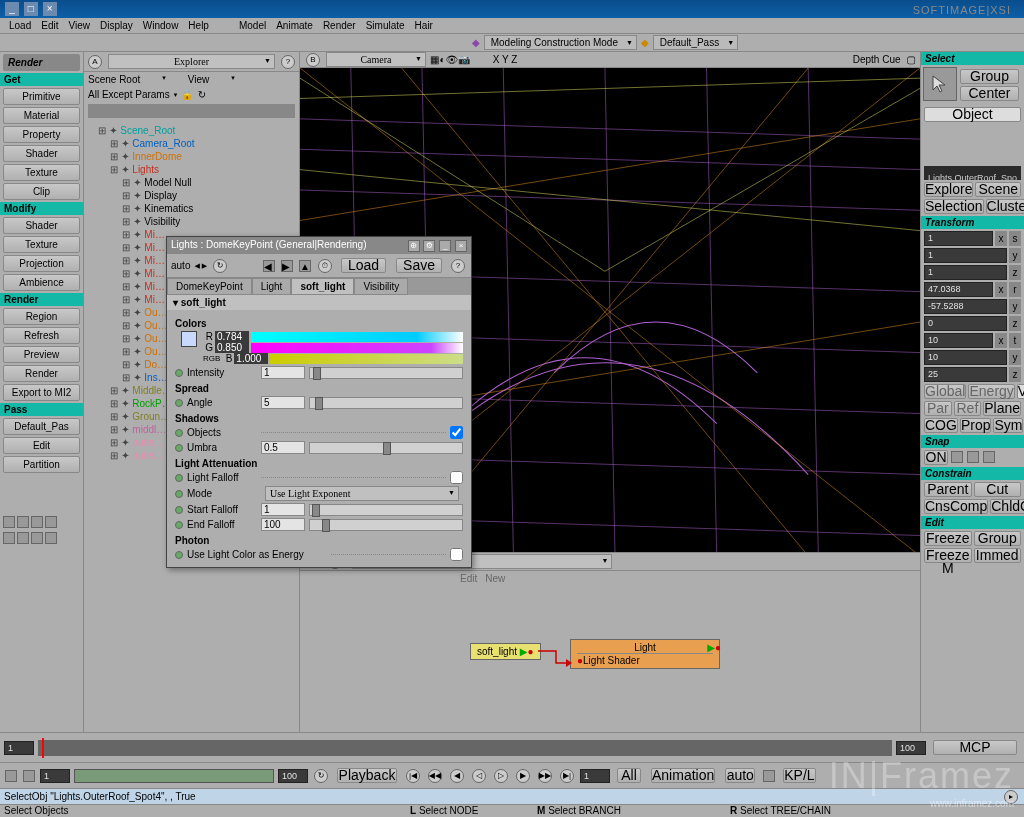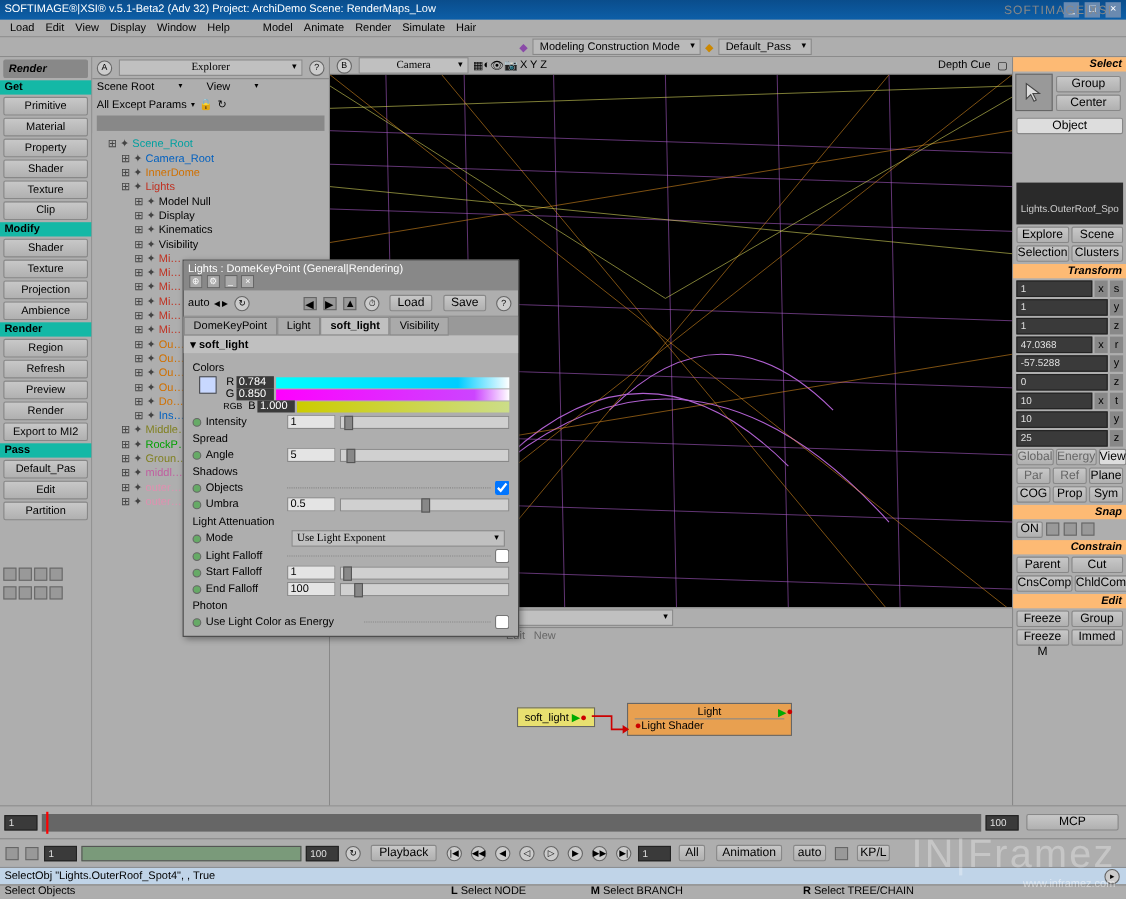--- a/index.html
+++ b/index.html
@@ -7,54 +7,54 @@
 .titlebar { background:linear-gradient(#0a4d8c,#0d5fa8); color:#fff; height:18px; line-height:18px; padding:0 4px; display:flex; justify-content:space-between; }
 .titlebar .wincontrols span { display:inline-block; width:14px; height:14px; background:#6a8ab0; margin:1px; text-align:center; line-height:14px; cursor:pointer; }
 .menubar { background:#aeaeae; height:16px; display:flex; padding:0 4px; border-bottom:1px solid #888; }
 .menubar span { padding:0 5px; line-height:16px; cursor:pointer; }
 .toolbar { background:#aeaeae; height:18px; display:flex; align-items:center; padding:0 2px; border-bottom:1px solid #888; }
 .toolbar .dropdown { background:#bababa; border:1px solid #888; padding:0 18px 0 6px; margin:0 4px; height:15px; line-height:13px; position:relative; }
 .toolbar .dropdown::after { content:"▼"; position:absolute; right:3px; font-size:7px; }
 .main { display:flex; height:680px; }
 .leftpanel { width:84px; background:#aeaeae; border-right:1px solid #888; }
 .btn { background:linear-gradient(#c8c8c8,#b0b0b0); border:1px solid #888; border-radius:2px; text-align:center; height:17px; line-height:15px; margin:2px 3px; cursor:pointer; }
-.btn.small { height:15px; line-height:13px; font-size:11px; }
+.btn.small { height:15px; line-height:13px; font-size:14px; }
 .section-hdr { background:#14b8a6; color:#000; font-weight:bold; padding:1px 4px; margin-top:1px; }
 .explorer { width:216px; background:#aeaeae; border-right:1px solid #888; display:flex; flex-direction:column; }
 .explorer-hdr { display:flex; align-items:center; padding:2px; border-bottom:1px solid #888; }
 .circle-btn { width:14px; height:14px; border:1px solid #666; border-radius:50%; background:#ccc; display:inline-flex; align-items:center; justify-content:center; font-size:8px; margin:0 2px; }
 .explorer-drop { flex:1; background:#c0c0c0; border:1px solid #888; text-align:center; height:15px; line-height:13px; margin:0 4px; position:relative;font-family:Liberation Serif, serif; }
 .explorer-drop::after { content:"▼"; position:absolute; right:3px; font-size:7px; }
 .tree { flex:1; background:#aeaeae; padding:4px 2px; overflow:hidden; font-size:10px; line-height:13px; }
 .tree .node { white-space:nowrap; }
 .tree .ind1 { padding-left:12px; } .tree .ind2 { padding-left:24px; } .tree .ind3 { padding-left:36px; }
 .c-cyan{color:#00a0a0;} .c-blue{color:#0060c0;} .c-orange{color:#d07000;} .c-red{color:#c03020;} .c-olive{color:#808020;} .c-green{color:#00a000;} .c-pink{color:#c060a0;} .c-lpink{color:#e090b0;}
 .viewport { flex:1; display:flex; flex-direction:column; background:#aeaeae; }
 .vp-hdr { height:16px; background:#aeaeae; display:flex; align-items:center; padding:0 4px; border-bottom:1px solid #888; }
 .vp-canvas { flex:1; background:#000; position:relative; overflow:hidden; }
 .wireframe { position:absolute; inset:0; }
 .wireframe line { stroke-width:0.5; }
 .render-tree { height:180px; background:#aeaeae; border-top:1px solid #888; position:relative; }
 .rt-hdr { height:18px; display:flex; align-items:center; padding:0 4px; gap:4px; border-bottom:1px solid #888; }
 .node-box { position:absolute; border:1px solid #666; padding:2px 6px; font-size:10px; }
 .rightpanel { width:104px; background:#aeaeae; border-left:1px solid #888; }
-.rp-hdr { background:#fdba74; text-align:right; font-weight:bold; font-style:italic; padding:1px 4px; }
+.rp-hdr { background:#14b8a6; font-weight:bold; font-style:italic; padding:1px 4px; }
 .rp-row { display:flex; gap:2px; margin:2px 3px; }
 .rp-row .btn { flex:1; margin:0; }
 .numfield { background:#3a3a3a; color:#e0e0e0; border:1px solid #222; padding:1px 3px; font-size:9px; flex:1; }
 .axis-lbl { background:#888; width:12px; text-align:center; line-height:15px; }
 .dialog { position:absolute; left:166px; top:236px; width:306px; background:#aeaeae; border:1px solid #444; box-shadow:2px 2px 6px rgba(0,0,0,0.4); z-index:10; }
-.dialog-title { background:#888; color:#fff; padding:2px 4px; display:flex; justify-content:space-between; font-size:10px;flex-direction:column; }
+.dialog-title { background:#888; color:#fff; padding:2px 4px; display:flex; justify-content:space-between; font-size:10px; }
 .dialog-title .dctl span { display:inline-block; width:12px; height:12px; background:#aaa; border:1px solid #666; text-align:center; line-height:10px; font-size:8px; cursor:pointer; margin-left:1px; }
 .dialog-bar { display:flex; align-items:center; padding:2px 4px; gap:4px; border-bottom:1px solid #888; }
 .dialog-tabs { display:flex; background:#999; }
 .dialog-tabs .tab { padding:2px 8px; background:#aaa; border:1px solid #888; cursor:pointer; }
 .dialog-tabs .tab.active { background:#c0c0c0; font-weight:bold; }
 .dialog-body { padding:4px 8px; }
-.grp-title { font-weight:normal; margin:4px 0 2px; }
+.grp-title { font-weight:bold; margin:4px 0 2px; }
 .param-row { display:flex; align-items:center; margin:2px 0; gap:4px; }
 .param-row .dot { width:8px; height:8px; border:1px solid #666; border-radius:50%; background:#6a6; }
 .param-row label { width:70px; }
 .param-row .val { width:44px; background:#e4e4e4; border:1px solid #888; padding:0 2px; text-align:left; }
 .param-row .slider { flex:1; height:12px; background:#d0d0d0; border:1px solid #888; position:relative; }
 .param-row .slider .thumb { position:absolute; top:-1px; width:8px; height:13px; background:#888; border:1px solid #555; }
 .color-swatches { display:flex; gap:2px; }
 .swatch { width:16px; height:16px; border:1px solid #444; }
 .rgb-row { display:flex; align-items:center; gap:2px; font-size:9px; }
 .rgb-row .clabel { width:10px; text-align:right; }
@@ -62,29 +62,28 @@
 .gradient { flex:1; height:10px; }
 .timeline { height:30px; background:#aeaeae; border-top:1px solid #888; display:flex; align-items:center; padding:0 4px; }
 .tl-track { flex:1; height:16px; background:#666; position:relative; margin:0 4px; }
 .tl-track .marker { position:absolute; top:-2px; width:2px; height:20px; background:#f00; }
 .statusbar { background:#c0d4e8; height:16px; display:flex; align-items:center; padding:0 4px; border-top:1px solid #888; font-size:9px; gap:8px; }
 .bottombar { height:26px; background:#aeaeae; border-top:1px solid #888; display:flex; align-items:center; padding:0 4px; gap:4px; }
 .footer { height:14px; background:#aeaeae; display:flex; padding:0 4px; font-size:9px; border-top:1px solid #888; }
 .footer span { margin-right:40px; }
 .watermark { position:absolute; right:10px; bottom:20px; color:rgba(255,255,255,0.3); font-size:36px; font-weight:300; letter-spacing:2px; pointer-events:none; }
 .watermark-url { position:absolute; right:10px; bottom:8px; color:rgba(255,255,255,0.5); font-size:10px; pointer-events:none; }
-.selection-display { background:#2a2a2a; color:#ccc; padding:19px 4px; margin:2px 3px; font-size:9px; height:14px; overflow:hidden; }
+.selection-display { background:#2a2a2a; color:#ccc; padding:7px 4px; margin:2px 3px; font-size:9px; height:14px; overflow:hidden; }
 .sq { display:inline-block; width:12px; height:12px; border:1px solid #666; background:#999; margin:1px; }
 .softimage-logo { position:absolute; right:8px; top:2px; color:#888; font-size:11px; letter-spacing:1px; }
 </style>
 </head>
 <body>
 
 <div class="titlebar">
-  <span>SOFTIMAGE®|XSI® v.5.1-Beta2 (Adv 32) Project: ArchiDemo    Scene: RenderMaps_Low</span>
   <span class="wincontrols">
     <span>_</span>
     <span>□</span>
     <span>×</span>
   </span>
 </div>
 
 <div class="menubar">
   <span>Load</span>
   <span>Edit</span>
@@ -190,21 +189,21 @@
   </div>
 
   <div class="viewport">
     <div class="vp-hdr">
       <span class="circle-btn">B</span>
       <div class="explorer-drop" style="flex:0 0 100px">Camera</div>
       <span>▦</span>
       <span>◐</span>
       <span>👁</span>
       <span>📷</span>
-      <span style="margin-left:2px">X Y Z</span>
+      <span style="margin-left:22px">X Y Z</span>
       <span style="flex:1"></span>
       <span>Depth Cue</span>
       <span style="margin-left:6px">▢</span>
     </div>
     <div class="vp-canvas">
       <svg class="wireframe" viewBox="0 0 610 480">
         <g stroke="#b060d0">
           <line x1="0" y1="50" x2="610" y2="70"></line>
             <line x1="0" y1="80" x2="610" y2="100"></line>
             <line x1="0" y1="120" x2="610" y2="140"></line>
@@ -507,28 +506,28 @@
         <label>Umbra</label>
         <div class="val">0.5</div>
         <div class="slider">
           <div class="thumb" style="left:48%"></div>
         </div>
       </div>
 
     <div class="grp-title">Light Attenuation</div>
     <div class="param-row">
         <span class="dot"></span>
-        <label>Mode</label>
-        <div class="explorer-drop" style="flex:1;text-align:left;padding-left:4px">Use Light Exponent</div>
-      </div>
-    <div class="param-row">
-        <span class="dot"></span>
         <label>Light Falloff</label>
         <span style="flex:1;border-bottom:1px dotted #888"></span>
         <input type="checkbox" style="">
+      </div>
+    <div class="param-row">
+        <span class="dot"></span>
+        <label>Mode</label>
+        <div class="explorer-drop" style="flex:1;text-align:left;padding-left:4px">Use Light Exponent</div>
       </div>
     <div class="param-row">
         <span class="dot"></span>
         <label>Start Falloff</label>
         <div class="val">1</div>
         <div class="slider">
           <div class="thumb" style="left:1%"></div>
         </div>
       </div>
     <div class="param-row">

